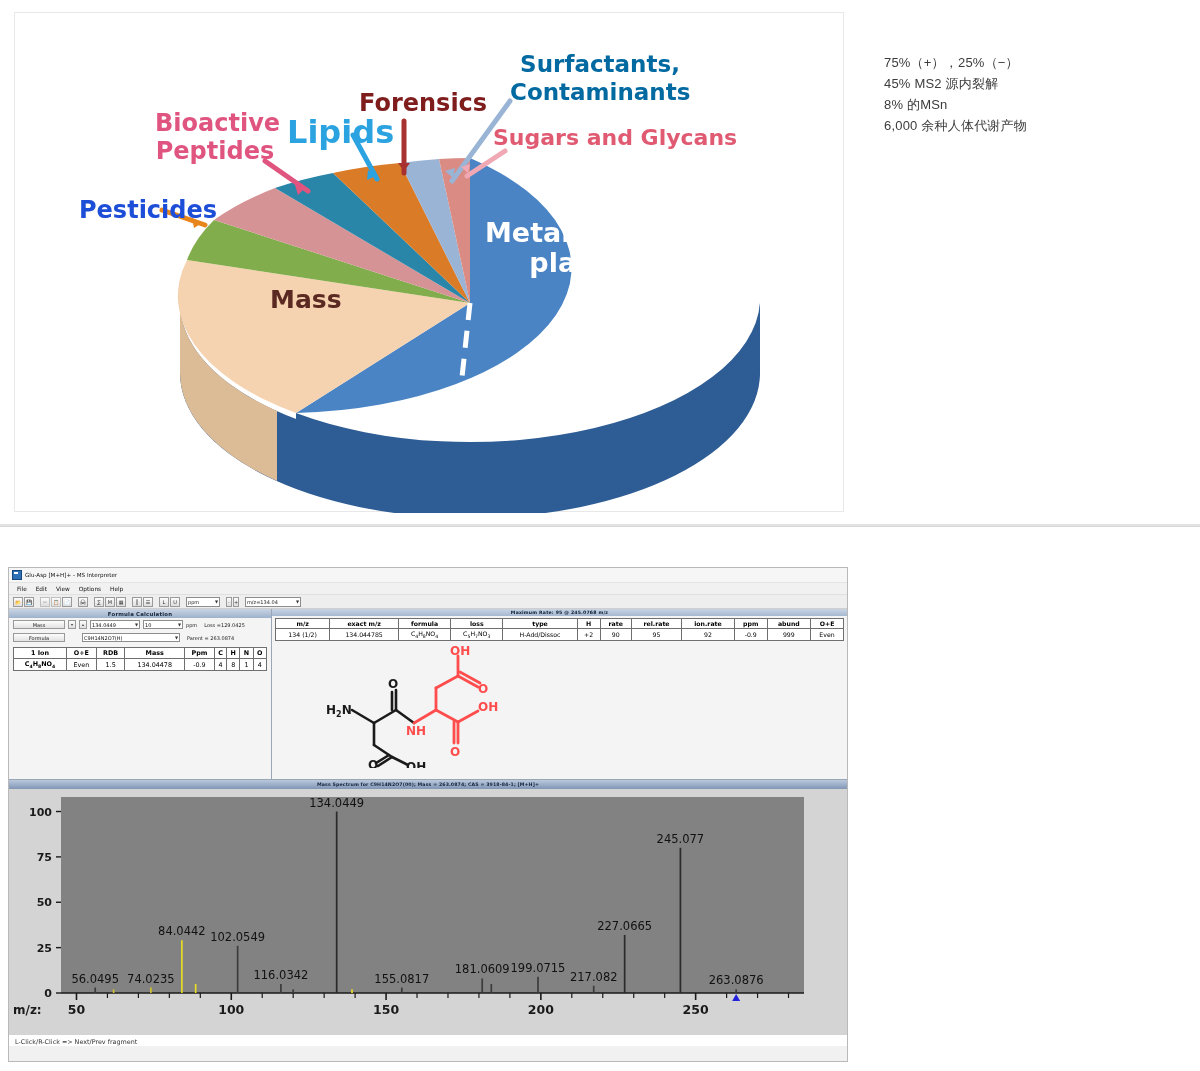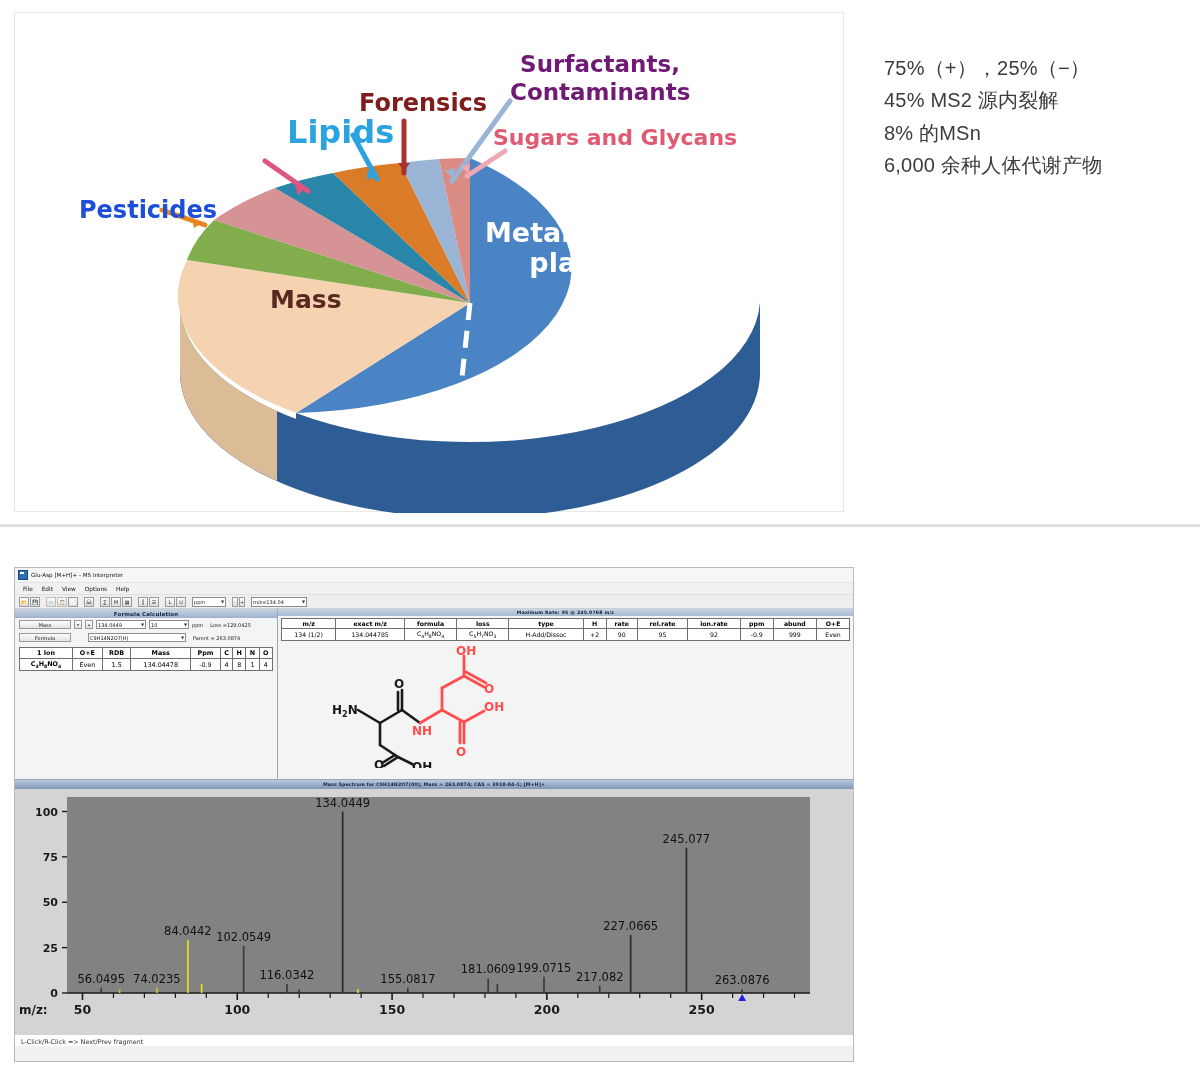--- a/index.html
+++ b/index.html
@@ -9,27 +9,27 @@
     color:#333;overflow:hidden;position:relative;
   }
   .slide{position:absolute;left:0;width:1200px;background:#fff;}
   .slide-top{top:0;height:524px;}
   .slide-bot{top:526px;height:545px;border-top:1px solid #d9d9d9;}
   .divider{position:absolute;left:0;top:524px;width:1200px;height:2px;background:#e3e3e3;}
 
   
   .frame-top{position:absolute;left:14px;top:12px;width:830px;height:500px;
     background:#fff;border:1px solid #e8e8e8;box-sizing:border-box;}
-  .frame-bot{position:absolute;left:14px;top:40px;width:840px;height:495px;
+  .frame-bot{position:absolute;left:8px;top:40px;width:840px;height:495px;
     background:#f1f1f1;border:1px solid #b9b9b9;box-sizing:border-box;
     font-family:"DejaVu Sans",sans-serif;}
 
   
   .notes-top{position:absolute;left:884px;top:52px;width:300px;}
-  .notes-top .line{font-size:20px;color:#3c3c3c;line-height:1.62;white-space:nowrap;letter-spacing:.2px;}
+  .notes-top .line{font-size:13px;color:#3c3c3c;line-height:1.62;white-space:nowrap;letter-spacing:.2px;}
 
   
   .pie-wrap{position:absolute;left:0;top:0;width:830px;height:500px;}
   .pie-svg{position:absolute;left:0;top:0;}
   .plabel{position:absolute;font-weight:bold;font-family:"DejaVu Sans",sans-serif;white-space:nowrap;}
 
   
   .win-title{height:12px;background:#f6f6f6;display:flex;align-items:center;padding:1px 3px;border-bottom:1px solid #e3e3e3;}
   .win-ico{width:8px;height:8px;background:#2f6fb5;border:1px solid #17477d;margin-right:3px;position:relative;flex:0 0 auto;}
   .win-ico:after{content:"";position:absolute;left:1px;top:1px;width:4px;height:2px;background:#fff;}
@@ -142,26 +142,30 @@
 
       <div class="plabel" style="left:460px;top:205px;width:200px;text-align:center;color:#ffffff;font-size:27px;line-height:1.12;">
         <div>Metabolites</div>
         <div>plant)</div>
       </div>
 
       <div class="plabel" style="left:255px;top:272px;color:#5a2a22;font-size:25px;">Mass</div>
 
       <div class="plabel" style="left:64px;top:183px;color:#1d4ed8;font-size:24px;">Pesticides</div>
 
+      <div class="plabel" style="left:140px;top:96px;color:#e0557f;font-size:24px;line-height:1.18;text-align:center;width:120px;">
+        <div>Bioactive</div>
+        <div>Peptides</div>
+      </div>
 
       <div class="plabel" style="left:272px;top:100px;color:#2ba3e0;font-size:32px;">Lipids</div>
 
       <div class="plabel" style="left:344px;top:76px;color:#7f1d1d;font-size:24px;">Forensics</div>
 
-      <div class="plabel" style="left:495px;top:38px;color:#701a75;font-size:23px;line-height:1.2;text-align:center;width:180px;">
+      <div class="plabel" style="left:495px;top:38px;color:#0369a1;font-size:23px;line-height:1.2;text-align:center;width:180px;">
         <div>Surfactants,</div>
         <div>Contaminants</div>
       </div>
 
       <div class="plabel" style="left:478px;top:112px;color:#e05a72;font-size:22px;">Sugars and Glycans</div>
     </div>
   </div>
 
   <div class="notes-top">
     <div class="line">75%（+），25%（−）</div>

